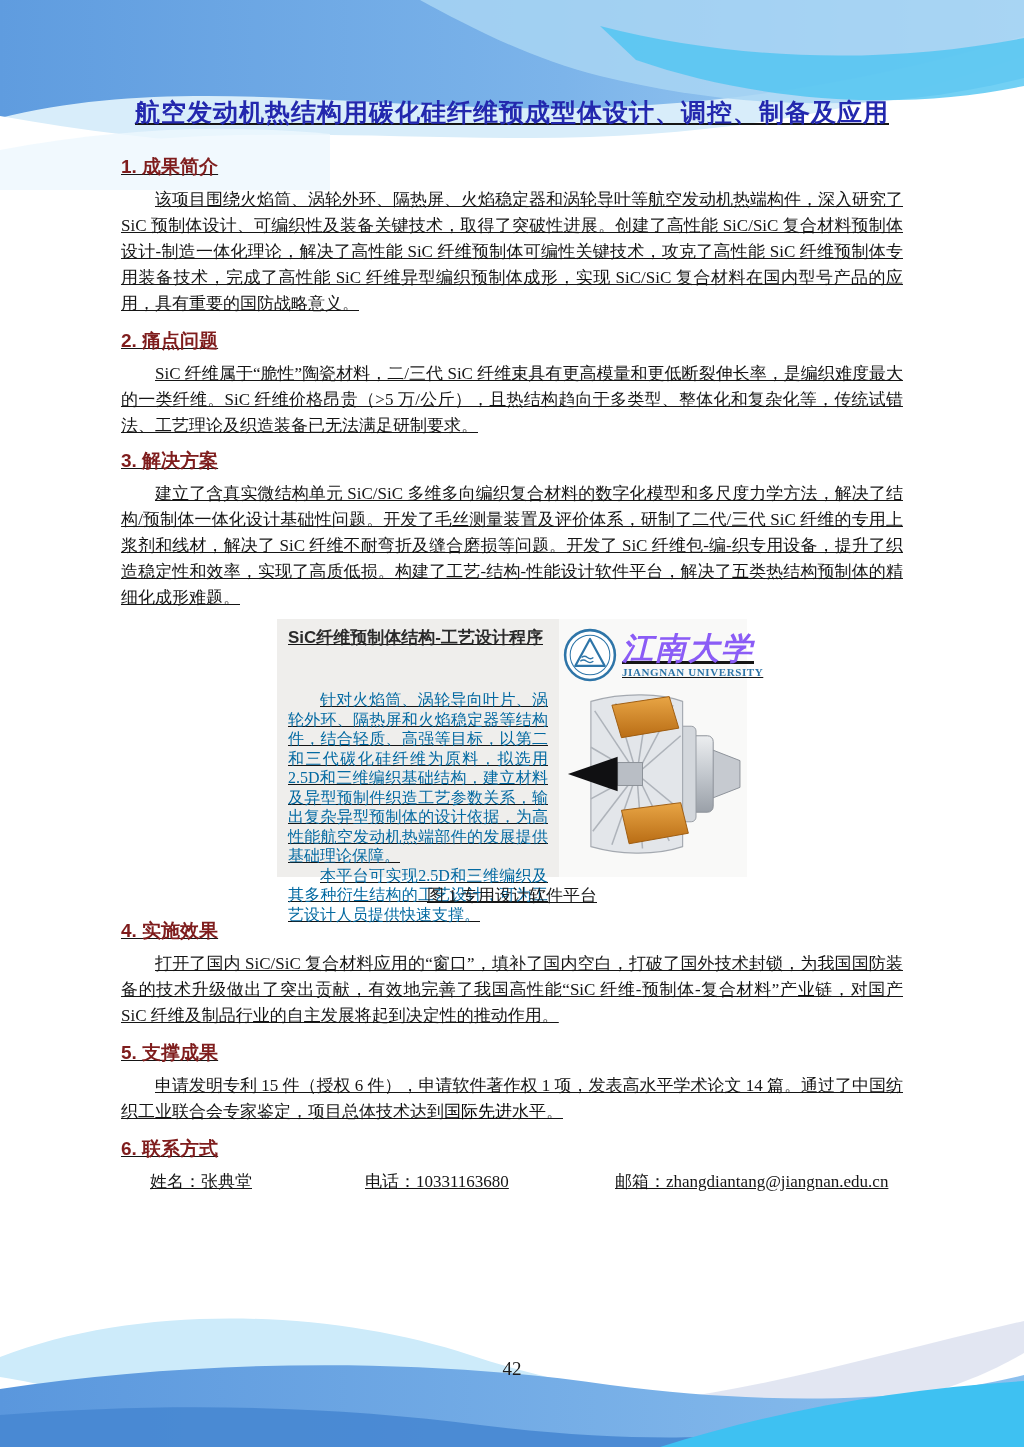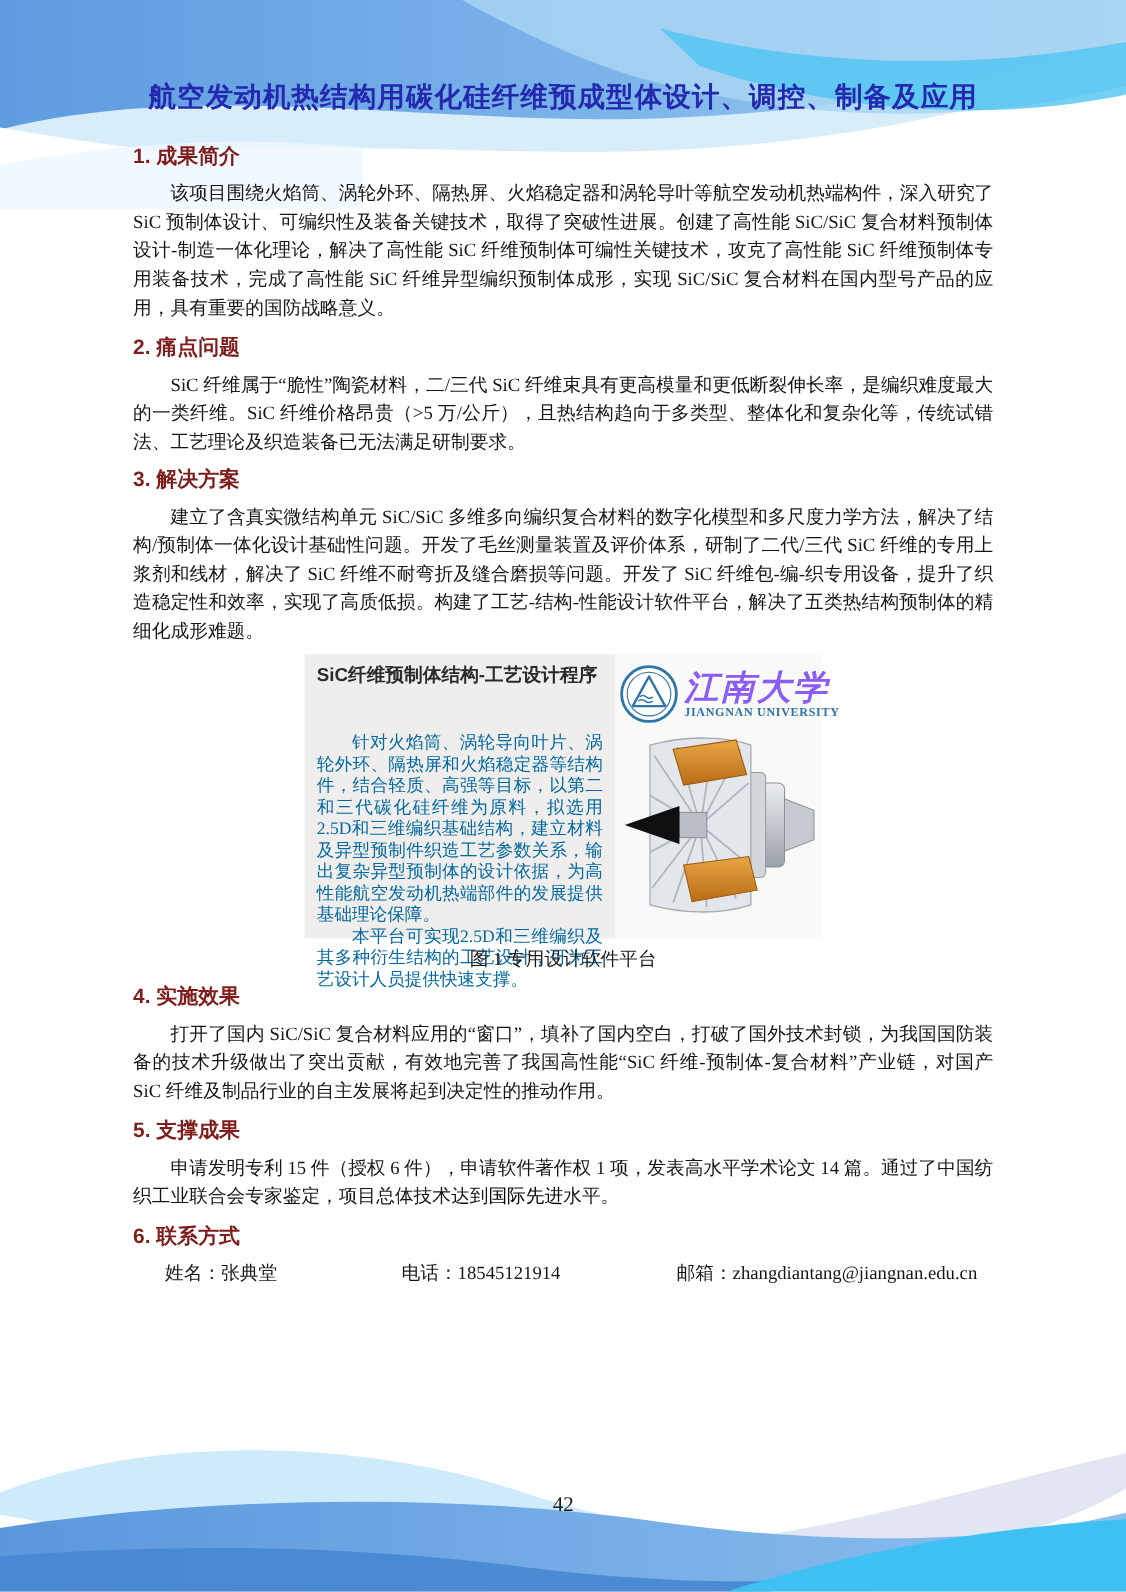--- a/index.html
+++ b/index.html
@@ -7,21 +7,21 @@
     width:1024px;height:1447px;position:relative;overflow:hidden;
     background:#ffffff;
     font-family:"Liberation Serif","DejaVu Serif",serif;
     color:#151515;
   }
   .decor{position:absolute;left:0;width:1024px;pointer-events:none;}
   #header-decor{top:0;height:190px;}
   #footer-decor{bottom:0;height:152px;}
 
   .content{
-    position:absolute;top:72px;left:121px;width:782px;
+    position:absolute;top:96px;left:121px;width:782px;text-decoration:underline;
   }
   .page-title{
     text-align:center;
     font-family:"Liberation Sans","DejaVu Sans",sans-serif;
     font-weight:bold;font-size:25px;line-height:32px;
     color:#2328ae;letter-spacing:1px;white-space:nowrap;
   }
   h2.sec{
     font-family:"Liberation Sans","DejaVu Sans",sans-serif;
     font-weight:bold;font-size:19px;line-height:24px;
@@ -201,18 +201,18 @@
 
   <h2 class="sec">4. 实施效果</h2>
   <p class="body">打开了国内 SiC/SiC 复合材料应用的“窗口”，填补了国内空白，打破了国外技术封锁，为我国国防装备的技术升级做出了突出贡献，有效地完善了我国高性能“SiC 纤维-预制体-复合材料”产业链，对国产 SiC 纤维及制品行业的自主发展将起到决定性的推动作用。</p>
 
   <h2 class="sec">5. 支撑成果</h2>
   <p class="body"><span>申请发明专利 15 件（授权 6 件），申请软件著作权 1 项，发表高水平学术论文 14 篇。通过了中国纺织工业联合会专家鉴定，项目总体技术达到</span><span class="hl">国际先进</span><span>水平。</span></p>
 
   <h2 class="sec">6. 联系方式</h2>
   <div class="contact">
     <div class="c1"><span>姓名：</span><span>张典堂</span></div>
-    <div class="c2"><span>电话：</span><span>18545121914</span></div>
+    <div class="c2"><span>电话：</span><span>10331163680</span></div>
     <div class="c3"><span>邮箱：</span><span>zhangdiantang@jiangnan.edu.cn</span></div>
   </div>
 </div>
 
 <div class="page-number">42</div>
 
 </body></html>

